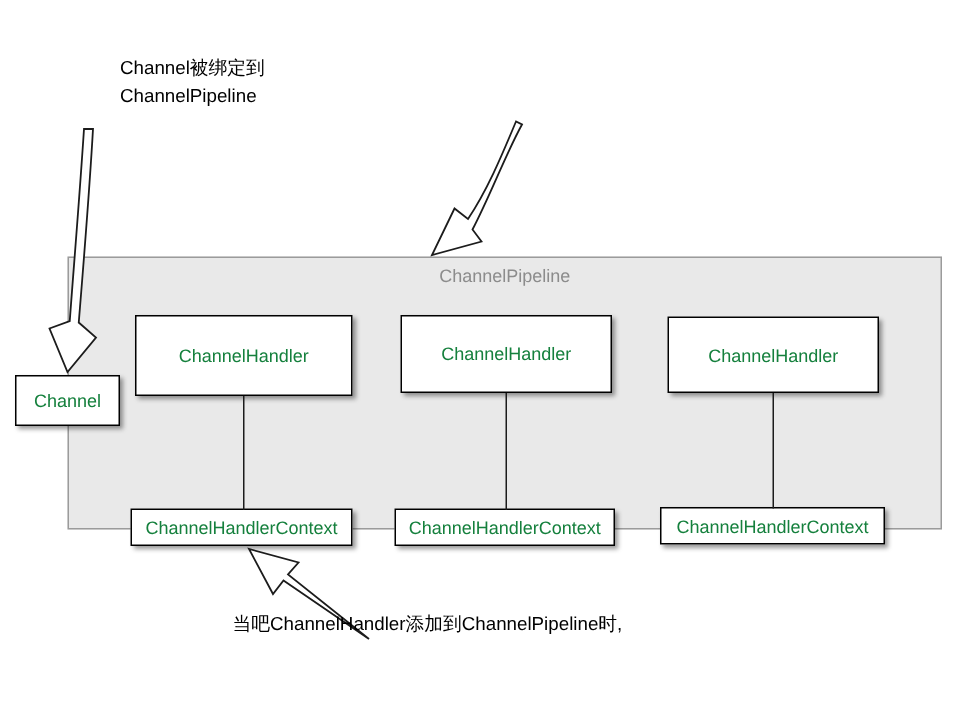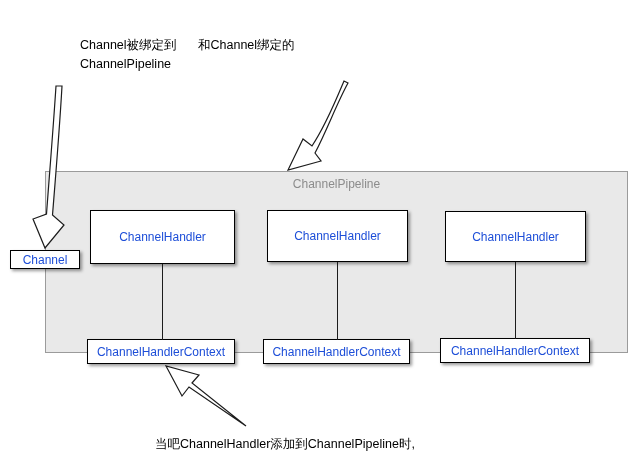--- a/index.html
+++ b/index.html
@@ -30,42 +30,42 @@
     text-align:center;font-size:12px;color:var(--pipeline-label-text);
   }
 
   .box{
     position:absolute;
     background:var(--box-fill);
     border:1.4px solid var(--box-border);
     box-shadow:2px 2px 3px rgba(0,0,0,0.40);
     box-sizing:border-box;
     display:flex;align-items:center;justify-content:center;
-    font-size:12px;color:#1d4ed8;
+    font-size:12px;color:#15803d;
     z-index:3;
     white-space:nowrap;
   }
   .handler-1{left:90px;top:210px;width:145px;height:54px;}
   .handler-2{left:267px;top:210px;width:141px;height:52px;}
   .handler-3{left:445px;top:211px;width:141px;height:51px;}
-  .channel-box{left:10px;top:250px;width:70px;height:19px;}
+  .channel-box{left:10px;top:250px;width:70px;height:34px;}
   .ctx-1{left:87px;top:339px;width:148px;height:25px;}
   .ctx-2{left:263px;top:339px;width:147px;height:25px;}
   .ctx-3{left:440px;top:338px;width:150px;height:25px;}
 
   .annotation{
     position:absolute;
     font-size:12.5px;line-height:19px;
     color:var(--annotation-text);
     white-space:nowrap;
     z-index:5;
   }
   .ann-top-left{left:32px;top:36px;margin-left:48px;}
   .ann-top-middle{left:198px;top:36px;}
-  .ann-bottom{left:155px;top:435px;}
+  .ann-bottom{left:155px;top:407px;}
 
   svg.overlay{
     position:absolute;left:0;top:0;width:636px;height:468px;
     z-index:4;pointer-events:none;
   }
   .arrow{fill:#ffffff;stroke:#1c1c1c;stroke-width:1.2;stroke-linejoin:miter;}
   .connector{stroke:#1c1c1c;stroke-width:1;}
 </style>
 </head>
 <body>
@@ -98,21 +98,20 @@
   </div>
   <div class="box ctx-3">
     <span>ChannelHandlerContext</span>
   </div>
 
   <div class="annotation ann-top-left">
     <div>Channel被绑定到</div>
     <div>ChannelPipeline</div>
   </div>
   <div class="annotation ann-top-middle">
-    <div>和Channel绑定的</div>
   </div>
   <div class="annotation ann-bottom">
     <div>当吧ChannelHandler添加到ChannelPipeline时,</div>
   </div>
 
   <svg class="overlay" viewBox="0 0 636 468" xmlns="http://www.w3.org/2000/svg">
 
     <line class="connector" x1="162.5" y1="264" x2="162.5" y2="340"></line>
     <line class="connector" x1="337.5" y1="262" x2="337.5" y2="340"></line>
     <line class="connector" x1="515.5" y1="262" x2="515.5" y2="339"></line>

